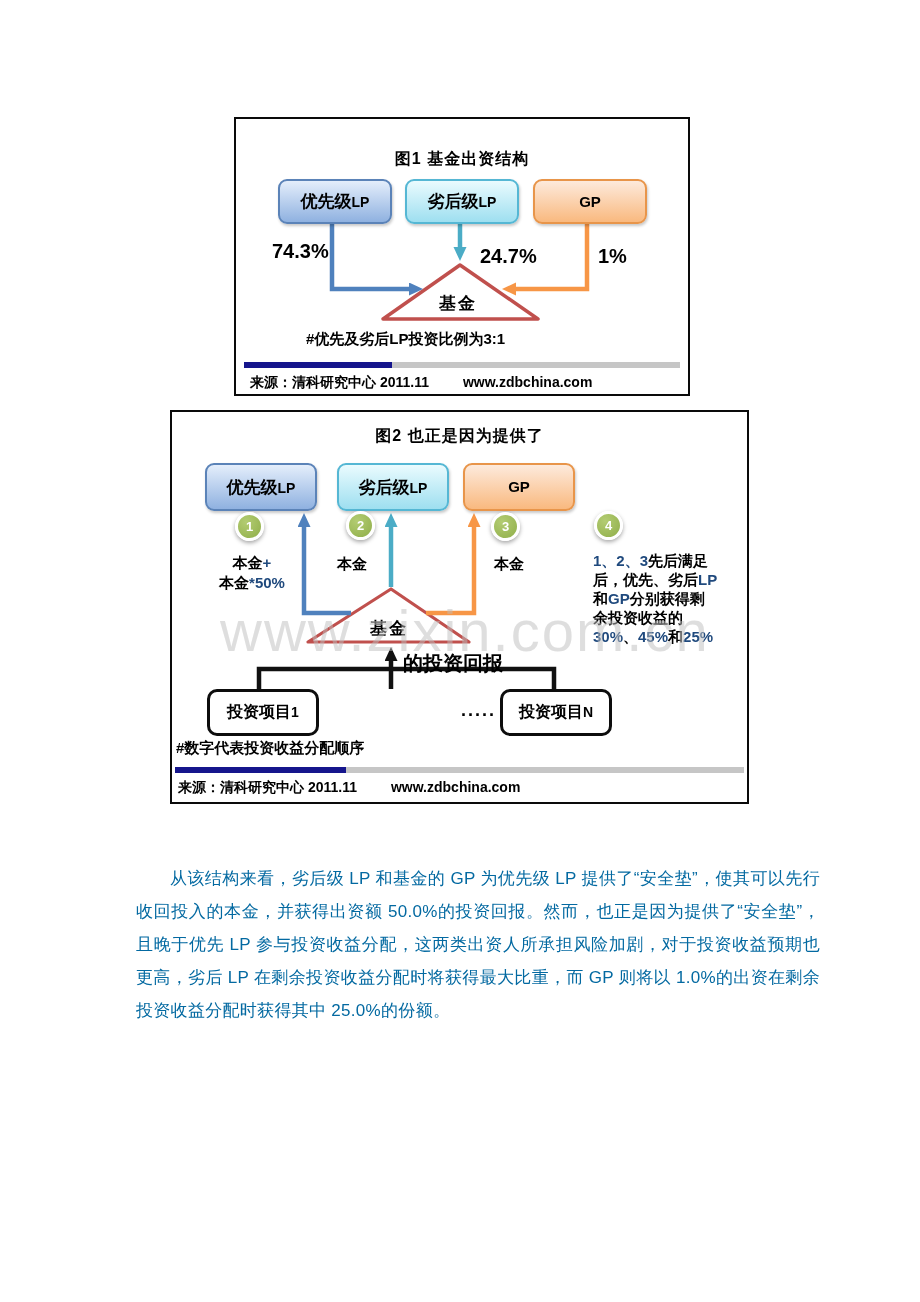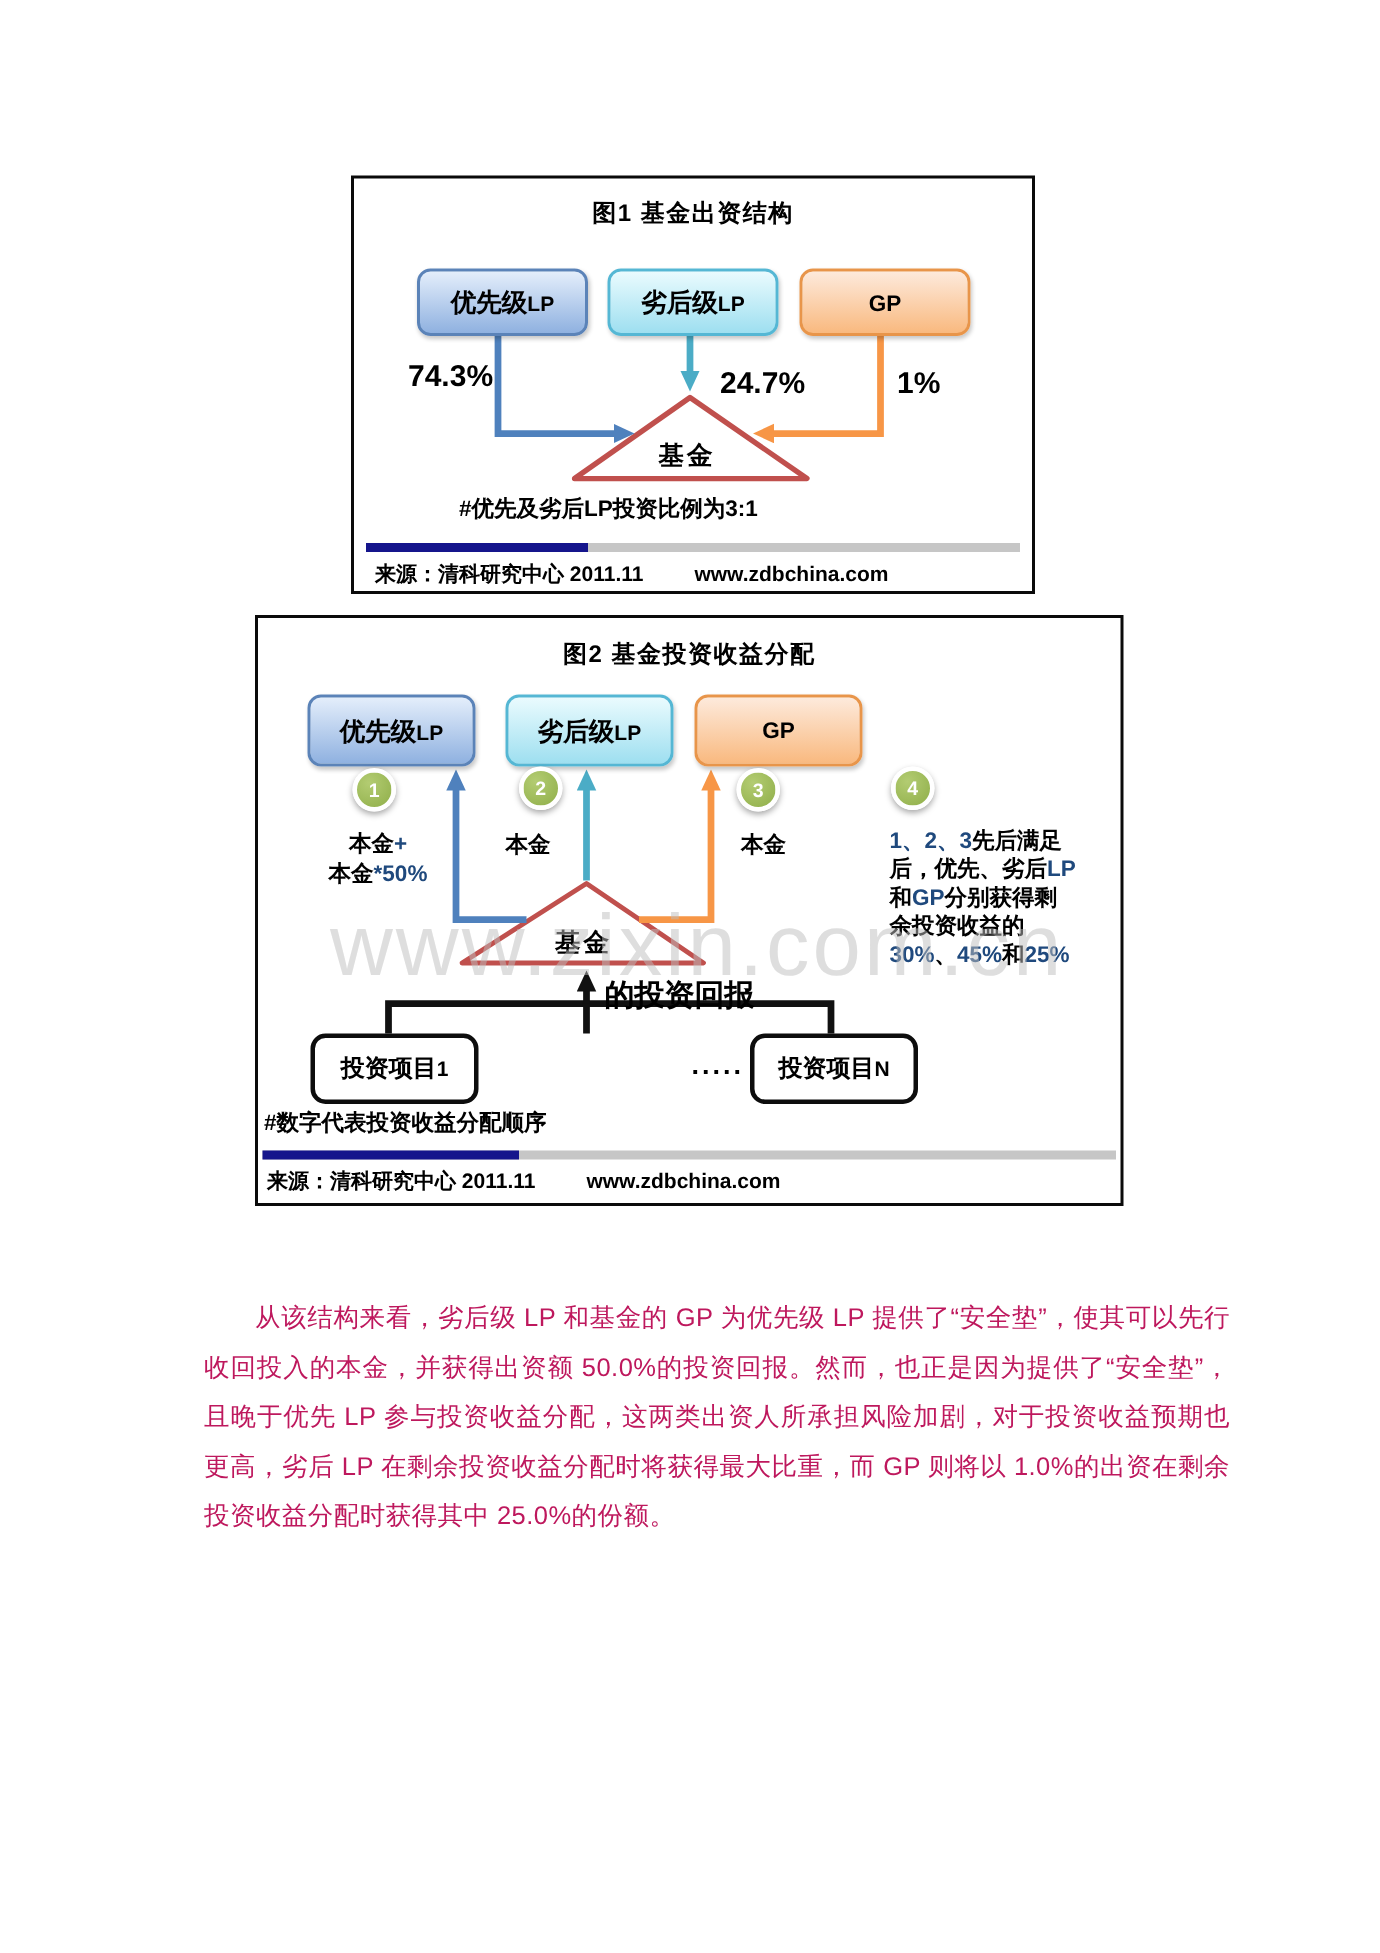--- a/index.html
+++ b/index.html
@@ -26,29 +26,29 @@
           box-shadow:0 2px 4px rgba(0,0,0,.35); color:#fff; font-weight:700; font-size:13px;
           display:flex; align-items:center; justify-content:center; }
   .step-label { position:absolute; font-weight:700; font-size:15px; text-align:center; line-height:20px; }
   .step4-text { position:absolute; font-weight:700; font-size:15px; line-height:19px; text-align:left; }
   .pbox { position:absolute; border:3px solid #0d0d0d; border-radius:10px; background:#fff;
           display:flex; align-items:center; justify-content:center; font-weight:700; font-size:16px; }
   .dots { position:absolute; font-weight:700; font-size:18px; letter-spacing:2px; }
   .watermark { position:absolute; font-size:58px; font-weight:400; letter-spacing:2px;
           color:#bfbfbf; opacity:.5; white-space:nowrap; pointer-events:none; z-index:20; }
   .para { position:absolute; font-size:17px; line-height:33px; text-align:justify;
-          text-indent:2em; color:#be185d; letter-spacing:.3px; }
+          text-indent:2em; color:#0369a1; letter-spacing:.3px; }
 </style>
 </head>
 <body>
 
 <div id="canvas">
 
   <div class="fig" style="left:234px; top:117px; width:452px; height:275px;">
-    <div class="fig-title" style="top:13px;">图1 基金出资结构</div>
+    <div class="fig-title" style="top:30px;">图1 基金出资结构</div>
 
     <svg class="svg-layer" width="452" height="277" viewBox="0 0 452 277">
       <defs>
         <marker id="ah-blue" markerWidth="18" markerHeight="14" refX="3" refY="6.5" orient="auto" markerUnits="userSpaceOnUse">
           <path d="M0,0 L14,6.5 L0,13 Z" fill="#4f81bd"></path>
         </marker>
         <marker id="ah-cyan" markerWidth="18" markerHeight="14" refX="3" refY="6.5" orient="auto" markerUnits="userSpaceOnUse">
           <path d="M0,0 L14,6.5 L0,13 Z" fill="#4bacc6"></path>
         </marker>
         <marker id="ah-orange" markerWidth="18" markerHeight="14" refX="3" refY="6.5" orient="auto" markerUnits="userSpaceOnUse">
@@ -83,21 +83,21 @@
       <div class="bar-fill" style="width:34%;"></div>
     </div>
 
     <div class="src-row" style="left:14px; right:14px; top:255px;">
       <span>来源：清科研究中心 2011.11</span>
       <span>www.zdbchina.com</span>
     </div>
   </div>
 
   <div class="fig" style="left:170px; top:410px; width:575px; height:390px;">
-    <div class="fig-title" style="top:14px;">图2 基金投资收益分配</div>
+    <div class="fig-title" style="top:14px;">图2 也正是因为提供了</div>
 
     <div class="watermark" style="left:48px; top:185px;">www.zixin.com.cn</div>
 
     <svg class="svg-layer" width="575" height="390" viewBox="0 0 575 390">
       <defs>
         <marker id="ah-blue2" markerWidth="18" markerHeight="14" refX="3" refY="6.5" orient="auto" markerUnits="userSpaceOnUse">
           <path d="M0,0 L14,6.5 L0,13 Z" fill="#4f81bd"></path>
         </marker>
         <marker id="ah-cyan2" markerWidth="18" markerHeight="14" refX="3" refY="6.5" orient="auto" markerUnits="userSpaceOnUse">
           <path d="M0,0 L14,6.5 L0,13 Z" fill="#4bacc6"></path>

